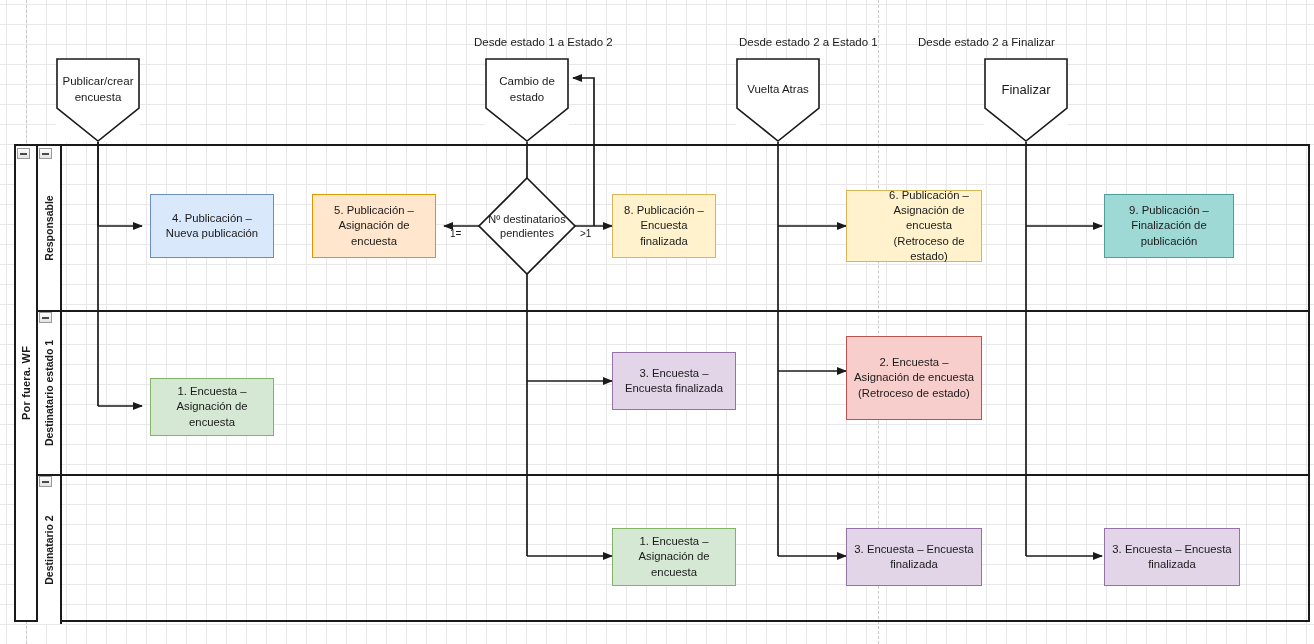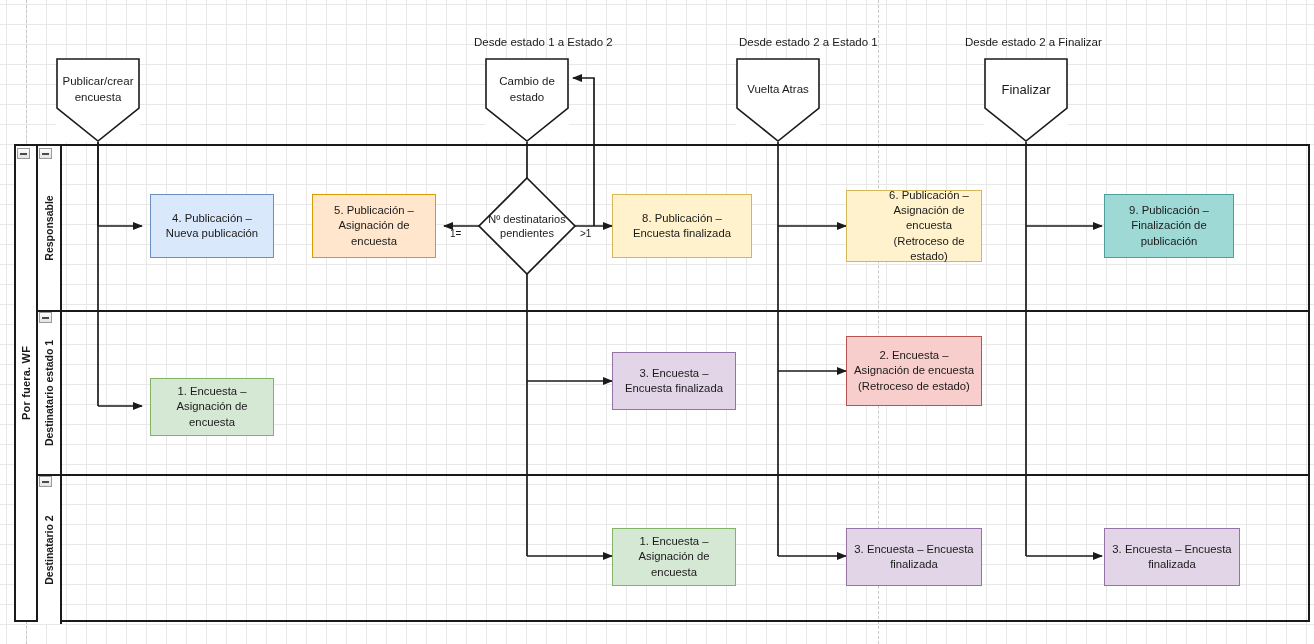--- a/index.html
+++ b/index.html
@@ -89,21 +89,21 @@
 </head>
 <body>
 
 <div id="canvas">
 
   <div class="pagebreak" style="left:26px;"></div>
   <div class="pagebreak" style="left:878px;"></div>
 
   <div class="caption" style="left:474px;top:36px;">Desde estado 1 a Estado 2</div>
   <div class="caption" style="left:727px;top:36px;padding-left:12px;">Desde estado 2 a Estado 1</div>
-  <div class="caption" style="left:965px;top:36px;">Desde estado 2 a Finalizar</div>
+  <div class="caption" style="left:918px;top:36px;">Desde estado 2 a Finalizar</div>
 
   <div class="event" style="left:56px;top:58px;width:84px;height:84px;">
     <svg viewBox="0 0 84 84" preserveAspectRatio="none">
       <polygon points="1,1 83,1 83,50 42,83 1,50" fill="#ffffff" stroke="#1a1a1a" stroke-width="1.6"></polygon>
     </svg>
     <span class="evt-label">Publicar/crear encuesta</span>
   </div>
 
   <div class="event" style="left:485px;top:58px;width:84px;height:84px;">
     <svg viewBox="0 0 84 84" preserveAspectRatio="none">
@@ -202,41 +202,41 @@
   <div class="edge-label" style="left:580px;top:228px;">&gt;1</div>
 
   <div class="task" style="left:150px;top:194px;width:124px;height:64px;background:#dae8fc;border-color:#6c8ebf;text-align:center;">
     <span>4. Publicación – Nueva publicación</span>
   </div>
 
   <div class="task" style="left:312px;top:194px;width:124px;height:64px;background:#ffe6cc;border-color:#d79b00;">
     <span>5. Publicación – Asignación de encuesta</span>
   </div>
 
-  <div class="task" style="left:612px;top:194px;width:140px;height:64px;background:#fff2cc;border-color:#d6b656;">
+  <div class="task" style="left:612px;top:194px;width:104px;height:64px;background:#fff2cc;border-color:#d6b656;">
     <span>8. Publicación – Encuesta finalizada</span>
   </div>
 
   <div class="task" style="left:846px;top:190px;width:136px;height:72px;background:#fff2cc;border-color:#d6b656;padding-left:36px;">
     <span>6. Publicación – Asignación de encuesta (Retroceso de estado)</span>
   </div>
 
   <div class="task" style="left:1104px;top:194px;width:130px;height:64px;background:#9fd9d6;border-color:#4d9f9c;">
     <span>9. Publicación – Finalización de publicación</span>
   </div>
 
   <div class="task" style="left:150px;top:378px;width:124px;height:58px;background:#d5e8d4;border-color:#82b366;">
     <span>1. Encuesta – Asignación de encuesta</span>
   </div>
 
   <div class="task" style="left:612px;top:352px;width:124px;height:58px;background:#e1d5e7;border-color:#9673a6;">
     <span>3. Encuesta – Encuesta finalizada</span>
   </div>
 
-  <div class="task" style="left:846px;top:336px;width:136px;height:70px;background:#f8cecc;border-color:#b85450;">
+  <div class="task" style="left:846px;top:336px;width:136px;height:84px;background:#f8cecc;border-color:#b85450;">
     <span>2. Encuesta – Asignación de encuesta (Retroceso de estado)</span>
   </div>
 
   <div class="task" style="left:612px;top:528px;width:124px;height:58px;background:#d5e8d4;border-color:#82b366;">
     <span>1. Encuesta – Asignación de encuesta</span>
   </div>
 
   <div class="task" style="left:846px;top:528px;width:136px;height:58px;background:#e1d5e7;border-color:#9673a6;">
     <span>3. Encuesta – Encuesta finalizada</span>
   </div>

